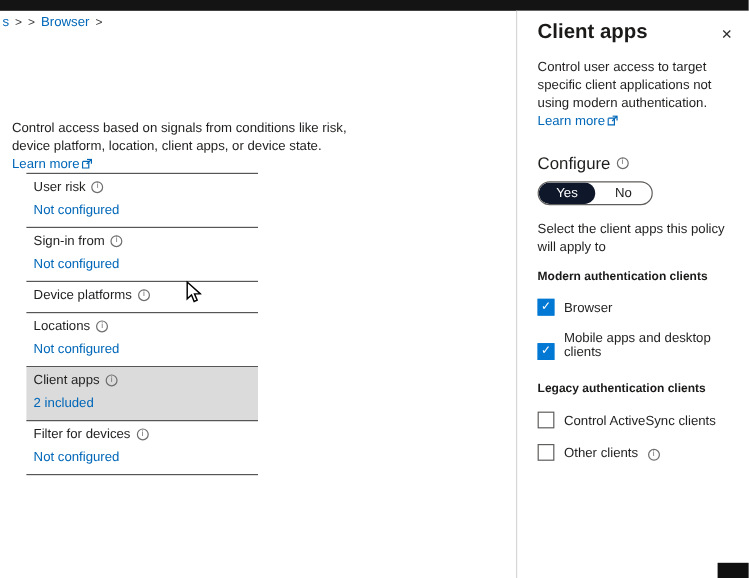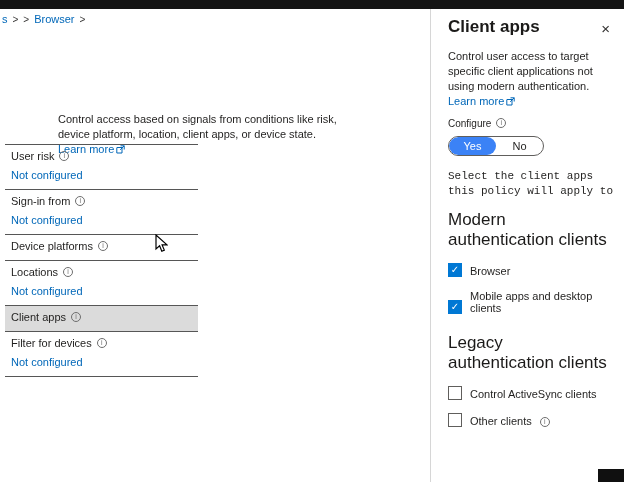--- a/index.html
+++ b/index.html
@@ -11,50 +11,50 @@
 
   
   .topbar { position:absolute; top:0; left:0; right:0; height:9px; background:#141414; }
 
   
   .breadcrumb { position:absolute; top:13px; left:2px; display:flex; align-items:center; gap:5px; font-size:11px; }
   .crumb { color:#0067b8; cursor:pointer; white-space:nowrap; }
   .crumb-sep { color:#3b3a39; font-size:10px; }
 
   
-  .intro { position:absolute; left:10px; top:112px; width:280px; font-size:11px; line-height:15px; color:#201f1e;margin-left:48px; }
+  .intro { position:absolute; left:10px; top:100px; width:280px; font-size:11px; line-height:15px; color:#201f1e; }
   .link { color:#0067b8; cursor:pointer; text-decoration:none; }
   .ext-icon { display:inline-block; vertical-align:-1px; margin-left:2px; }
 
   
-  .cond-list { position:absolute; left:5px; top:144px; width:193px; border-top:1px solid #565656; }
+  .cond-list { position:absolute; left:22px; top:144px; width:193px; border-top:1px solid #565656; }
   .cond-item { border-bottom:1px solid #565656; padding:5px 8px 8px 6px; cursor:pointer; }
   .cond-item.selected { background:#dbdbdb; }
   .cond-label-row { display:flex; align-items:center; gap:5px; font-size:11px; color:#201f1e; }
   .cond-value { margin-top:7px; font-size:11px; color:#0067b8; }
 
   
   .info { display:inline-block; width:10px; height:10px; border:1px solid #6e6e6e; border-radius:50%;
           color:#6e6e6e; font-size:7px; line-height:8px; text-align:center; flex:0 0 auto; }
   .info::after { content:"i"; }
 
   
   .panel { position:absolute; left:430px; top:9px; right:0; bottom:0; background:#fff;
            border-left:1px solid #d6d6d6; padding:4px 16px 10px 17px; }
   .panel-title { font-size:17px; font-weight:700; color:#1b1a19; margin-top:4px; }
   .close-btn { position:absolute; top:10px; right:12px; font-size:15px; color:#323130;
                cursor:pointer; line-height:15px; padding:2px; }
   .panel-desc { margin-top:12px; font-size:11px; line-height:15px; width:168px; }
-  .configure-row { margin-top:8px; display:flex; align-items:flex-start; gap:5px; font-size:10px; }
+  .configure-row { margin-top:18px; display:flex; align-items:center; gap:5px; font-size:14px; }
   .toggle { margin-top:7px; width:96px; height:20px; border:1px solid #605e5c; border-radius:11px;
             display:flex; overflow:hidden; font-size:11px; }
   .toggle-opt { flex:1; display:flex; align-items:center; justify-content:center; color:#201f1e; cursor:pointer; }
-  .toggle-opt.active { background:#3b82f6; color:#fff; border-radius:10px; }
-  .select-text { margin-top:13px; font-size:11px; line-height:15px; width:172px;font-family:Liberation Mono, monospace; }
-  .group-heading { font-size:17px; color:#1b1a19; }
+  .toggle-opt.active { background:#0f172a; color:#fff; border-radius:10px; }
+  .select-text { margin-top:13px; font-size:11px; line-height:15px; width:172px; }
+  .group-heading { font-size:10px; color:#1b1a19;font-weight:bold; }
   .gh-modern { margin-top:11px; }
   .gh-legacy { margin-top:19px; }
   .option-row { margin-top:13px; display:flex; align-items:flex-end; gap:8px; font-size:11px; cursor:pointer; }
   .checkbox { width:14px; height:14px; border:1px solid #605e5c; background:#fff; flex:0 0 auto;
               display:flex; align-items:center; justify-content:center; }
   .checkbox.checked { background:#0078d4; border-color:#0078d4; }
   .checkbox.checked::after { content:"✓"; color:#fff; font-size:10px; line-height:10px; }
 
   
   .mouse-cursor { position:absolute; left:155px; top:234px; pointer-events:none; }
@@ -112,20 +112,21 @@
       <span class="info"></span>
     </div>
     <div class="cond-value">Not configured</div>
   </div>
 
   <div class="cond-item selected">
     <div class="cond-label-row">
       <span>Client apps</span>
       <span class="info"></span>
     </div>
+    <div class="cond-value">2 included</div>
   </div>
 
   <div class="cond-item">
     <div class="cond-label-row">
       <span>Filter for devices</span>
       <span class="info"></span>
     </div>
     <div class="cond-value">Not configured</div>
   </div>
 

